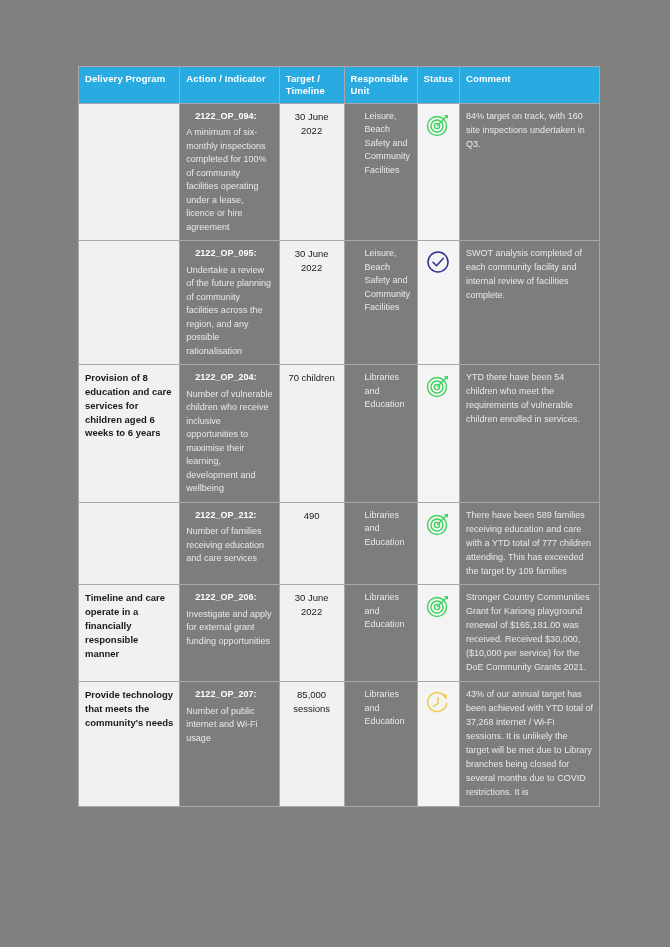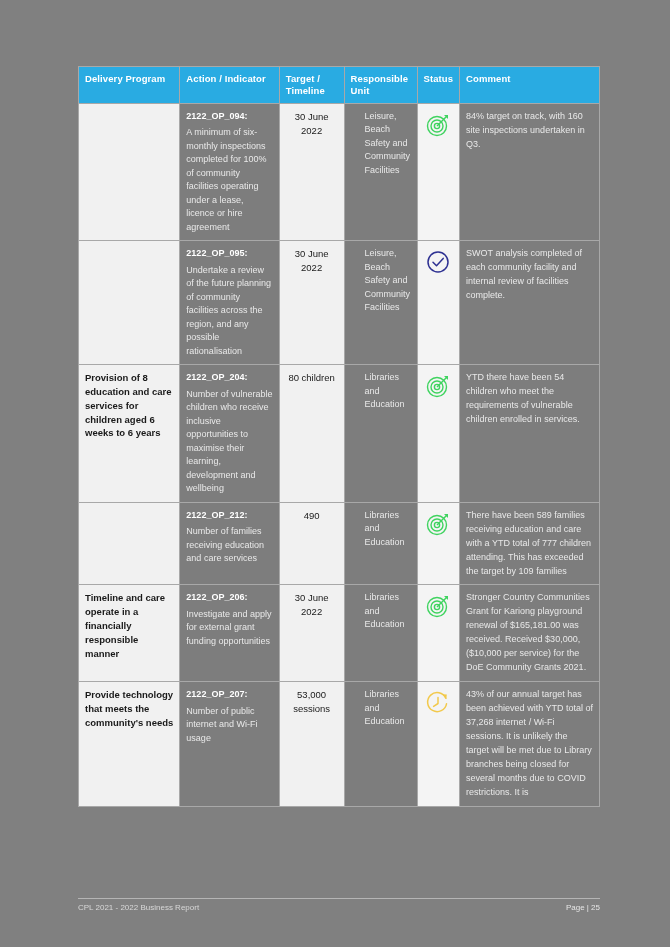--- a/index.html
+++ b/index.html
@@ -62,20 +62,21 @@
     background: #7d7d7d;
     font-size: 9px;
     color: #e9e9e9;
     line-height: 1.5;
   }
   td.c-act .aid {
     font-weight: bold;
     color: #ffffff;
     display: block;
     margin-bottom: 3px;
+    margin-left: 9px;
   }
   td.c-targ {
     background: #f1f1f1;
     font-size: 9.5px;
     color: #1a1a1a;
     text-align: center;
     line-height: 1.45;
   }
   td.c-resp {
     background: #7d7d7d;
@@ -178,21 +179,21 @@
         </td>
         <td class="c-comm">SWOT analysis completed of each community facility and internal review of facilities complete.</td>
       </tr>
 
       <tr>
         <td class="c-prog">Provision of 8 education and care services for children aged 6 weeks to 6 years</td>
         <td class="c-act">
           <span class="aid">2122_OP_204:</span>
           <span>Number of vulnerable children who receive inclusive opportunities to maximise their learning, development and wellbeing</span>
         </td>
-        <td class="c-targ">80 children</td>
+        <td class="c-targ">70 children</td>
         <td class="c-resp">Libraries and Education</td>
         <td class="c-stat">
           <svg class="icon-svg" width="26" height="26" viewBox="0 0 26 26">
             <circle cx="12" cy="14" r="9.5" fill="none" stroke="#3FD35F" stroke-width="1.4"></circle>
             <circle cx="12" cy="14" r="6" fill="none" stroke="#3FD35F" stroke-width="1.4"></circle>
             <circle cx="12" cy="14" r="2.6" fill="none" stroke="#3FD35F" stroke-width="1.4"></circle>
             <path d="M12 14 L21.5 4.5" stroke="#3FD35F" stroke-width="1.5" fill="none"></path>
             <path d="M19 3 L23 3 L23 7 Z" fill="#3FD35F"></path>
           </svg>
         </td>
@@ -238,33 +239,29 @@
         </td>
         <td class="c-comm">Stronger Country Communities Grant for Kariong playground renewal of $165,181.00 was received. Received $30,000, ($10,000 per service) for the DoE Community Grants 2021.</td>
       </tr>
 
       <tr>
         <td class="c-prog">Provide technology that meets the community's needs</td>
         <td class="c-act">
           <span class="aid">2122_OP_207:</span>
           <span>Number of public internet and Wi-Fi usage</span>
         </td>
-        <td class="c-targ">53,000 sessions</td>
+        <td class="c-targ">85,000 sessions</td>
         <td class="c-resp">Libraries and Education</td>
         <td class="c-stat">
           <svg class="icon-svg" width="26" height="26" viewBox="0 0 26 26">
             <path d="M20.8 8.2 A9.5 9.5 0 1 0 21.5 13.8" fill="none" stroke="#F2C94C" stroke-width="1.5" stroke-linecap="round"></path>
             <path d="M17.2 4.2 L21.8 4.4 L21.3 9.2 Z" fill="#F2C94C"></path>
             <path d="M13 7.5 L13 13.5 L8.6 16.4" fill="none" stroke="#F2C94C" stroke-width="1.5" stroke-linecap="round" stroke-linejoin="round"></path>
           </svg>
         </td>
         <td class="c-comm">43% of our annual target has been achieved with YTD total of 37,268 internet / Wi-Fi sessions. It is unlikely the target will be met due to Library branches being closed for several months due to COVID restrictions. It is</td>
       </tr>
 
     </tbody>
   </table>
 
-  <div class="footer">
-    <span>CPL 2021 - 2022 Business Report</span>
-    <span class="pg">Page | 25</span>
-  </div>
 
 </div>
 
 </body></html>

